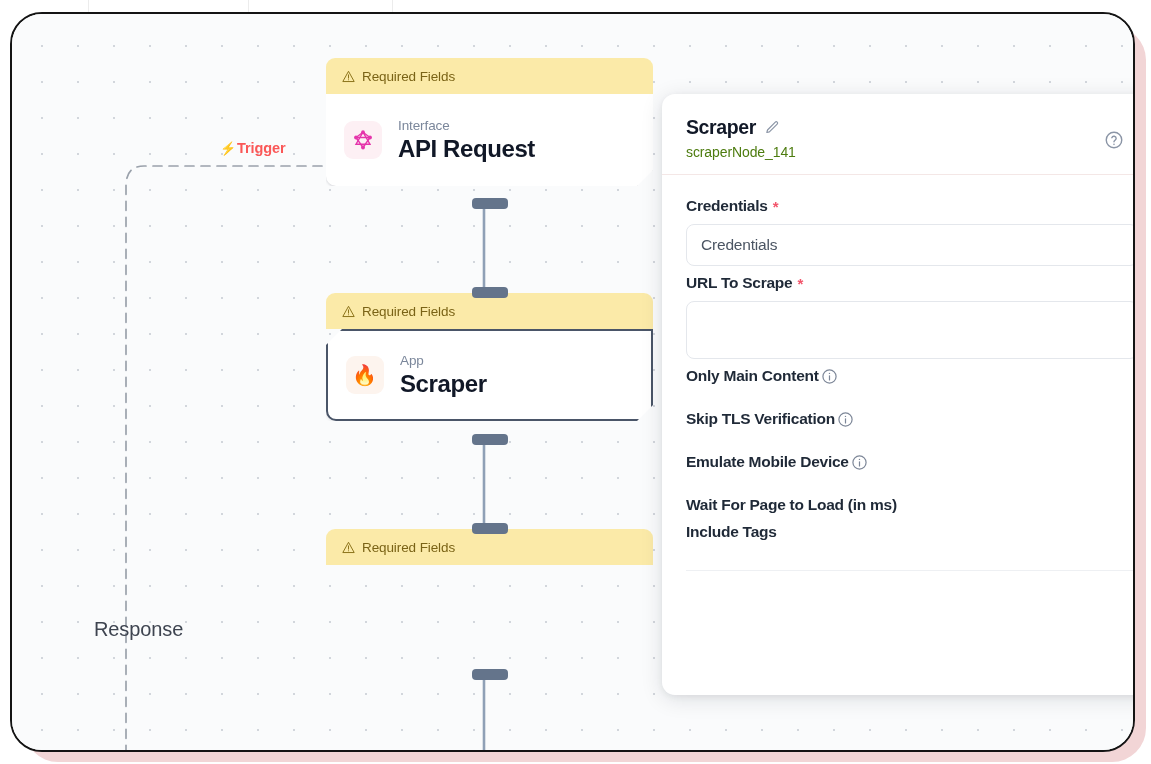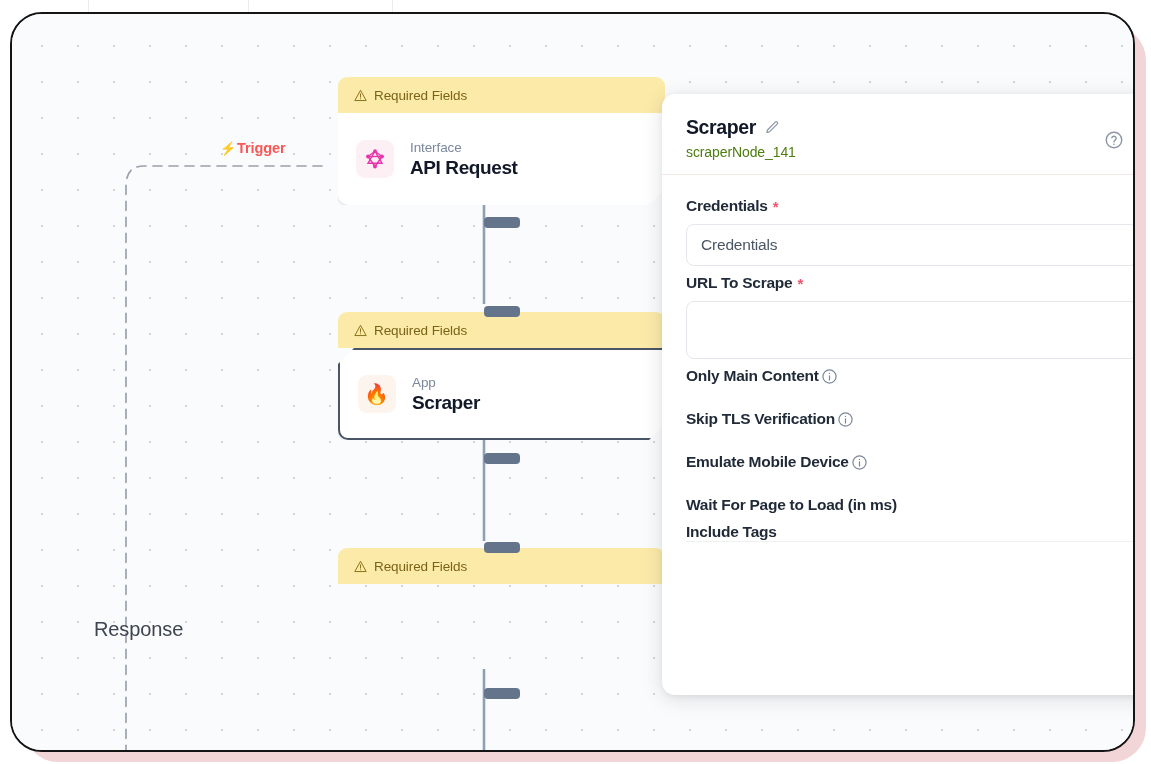--- a/index.html
+++ b/index.html
@@ -89,23 +89,22 @@
     top: 604px;
     font-size: 20px;
     color: #3e4450;
     letter-spacing: -0.1px;
     white-space: nowrap;
   }
 
   
   .node {
     position: absolute;
-    left: 326px;
+    left: 314px;
     width: 327px;
-    margin-top: 19px;
   }
 
   .node-banner {
     background: #fbeaa8;
     border-radius: 9px 9px 0 0;
     height: 36px;
     display: flex;
     align-items: center;
     gap: 7px;
     padding: 0 0 0 16px;
@@ -163,21 +162,21 @@
     box-shadow: 0 0 0 5px rgba(34,197,94,0.16);
   }
 
   .node-text { display: flex; flex-direction: column; gap: 2px; }
   .node-kind {
     font-size: 13.5px;
     color: #7b879b;
     letter-spacing: -0.1px;
   }
   .node-title {
-    font-size: 19px;
+    font-size: 24px;
     font-weight: 700;
     color: #111827;
     letter-spacing: -0.4px;
   }
 
   
   .handle {
     position: absolute;
     width: 36px;
     height: 11px;
@@ -269,21 +268,21 @@
     display: flex;
     align-items: center;
     gap: 2px;
     margin-bottom: 25px;
   }
   .toggle-row .field-label { margin-bottom: 0; }
 
   .info-icon { width: 17px; height: 17px; flex: none; cursor: pointer; }
 
   .divider-field {
-    padding-bottom: 0;
+    padding-bottom: 29px;
     border-bottom: 1px solid #eef0f3;
   }
 </style>
 </head>
 <body>
 
 <div class="window-shadow"></div>
 
 <div class="bg-guide g1"></div>
 <div class="bg-guide g2"></div>

